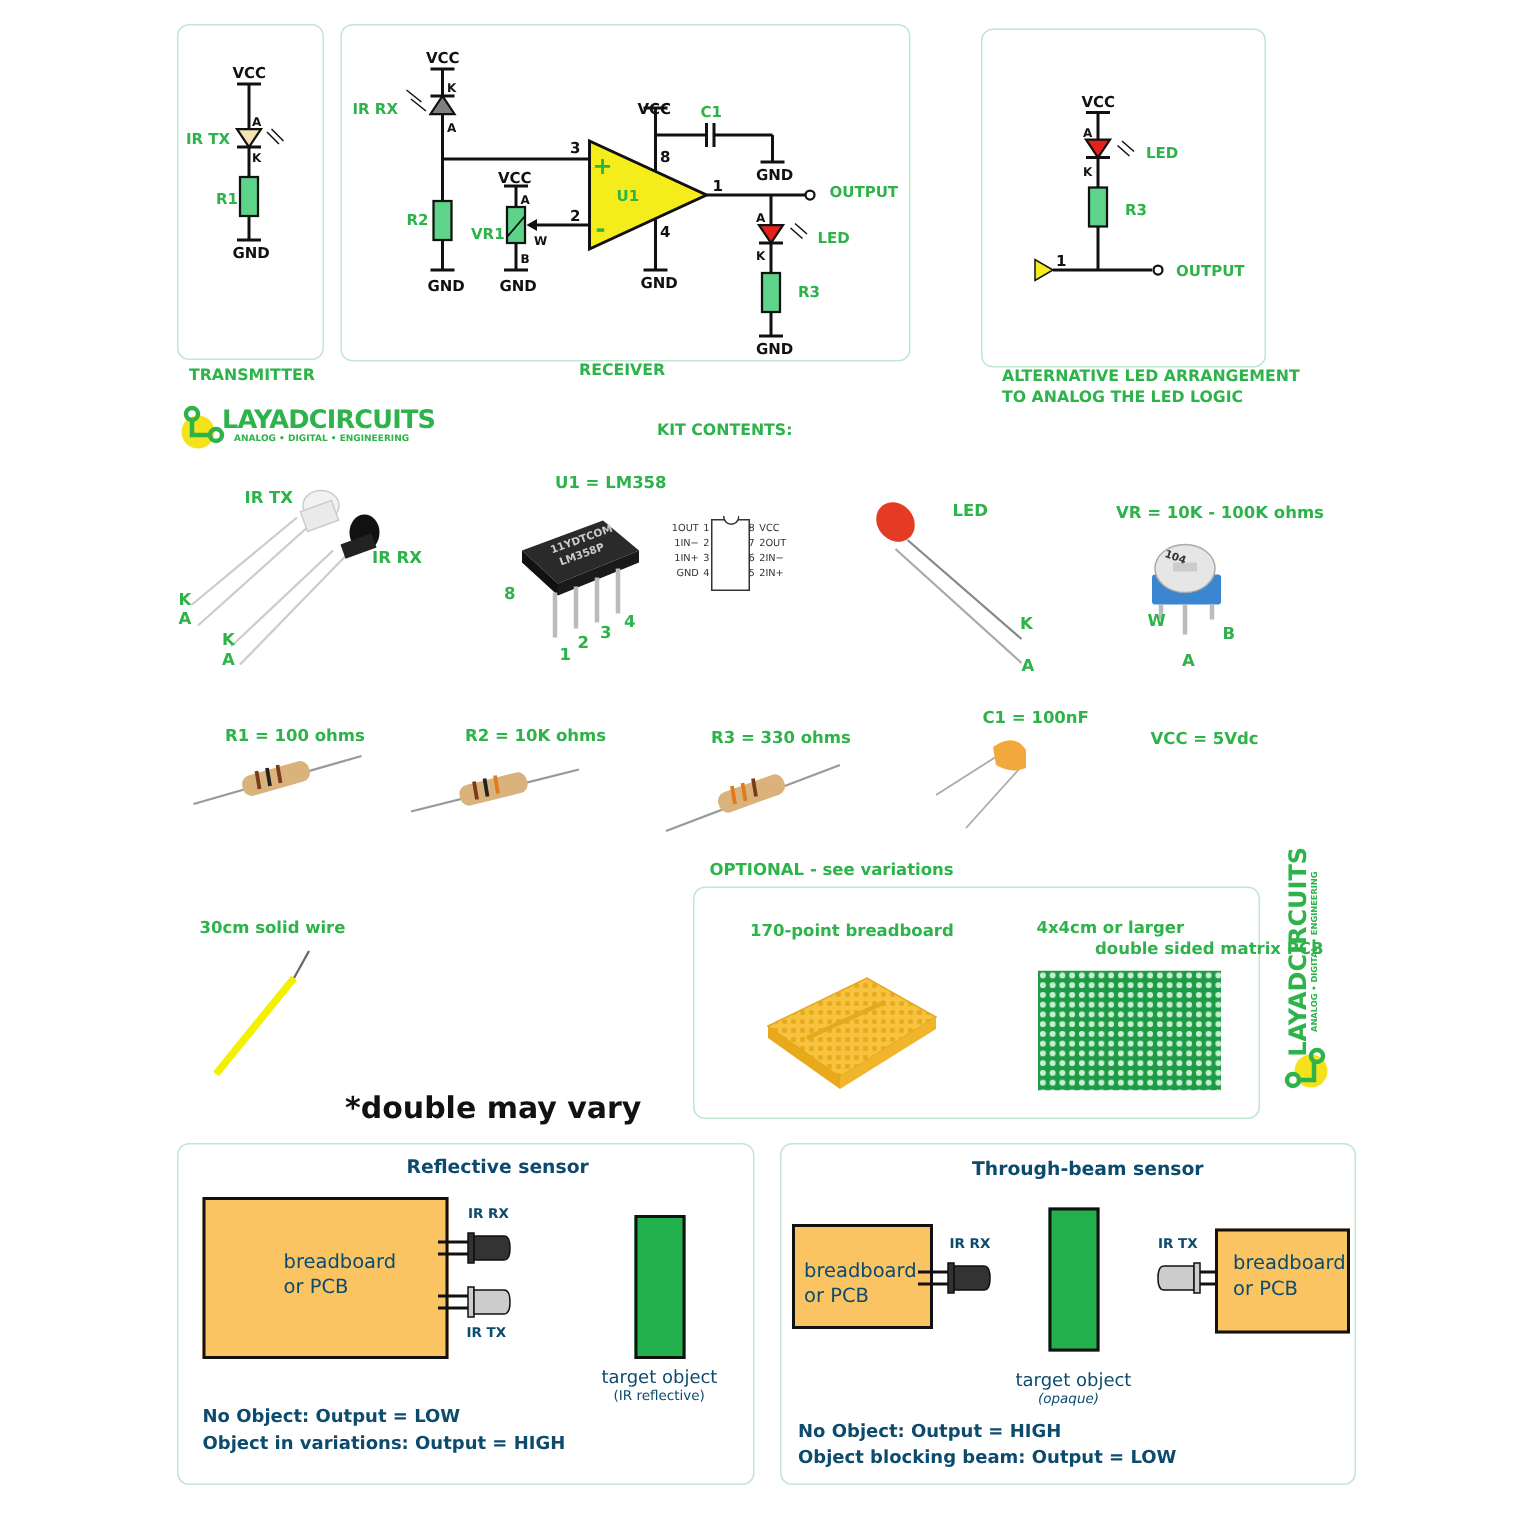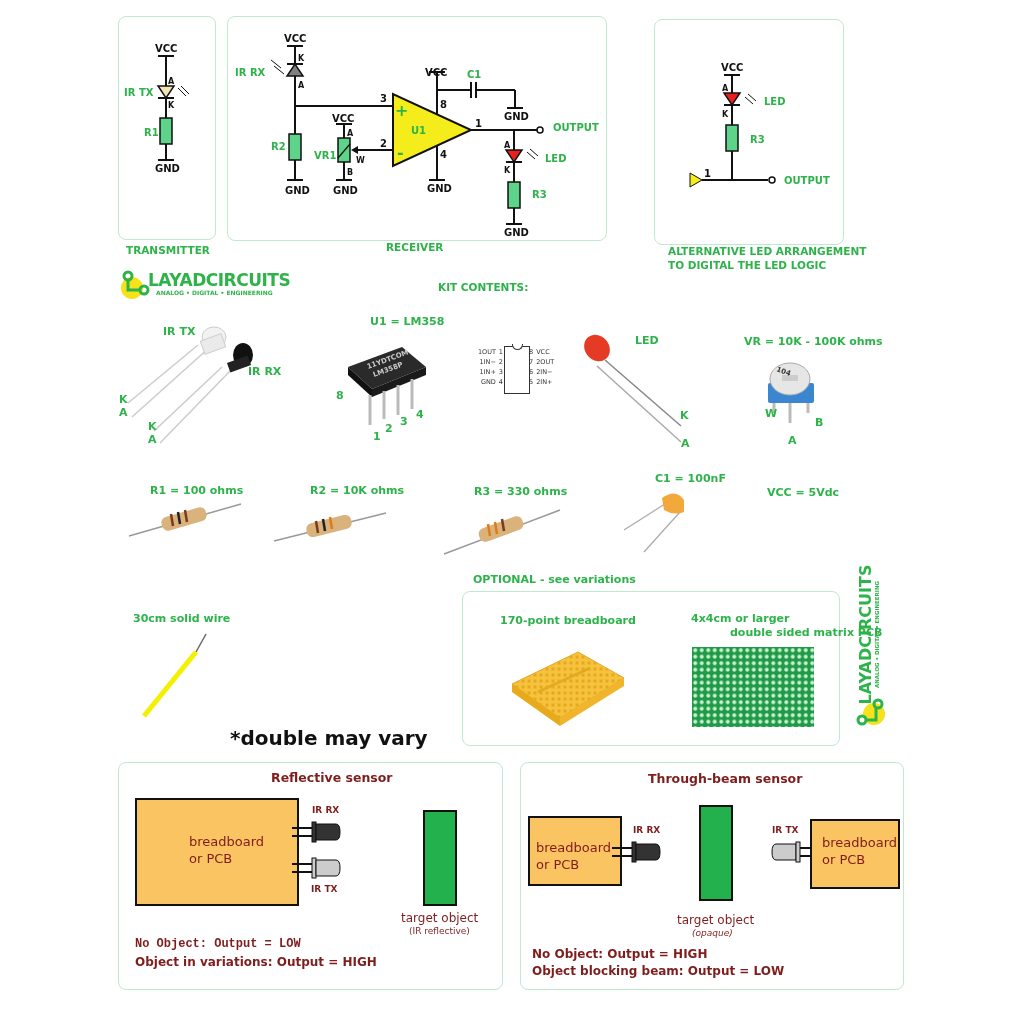--- a/index.html
+++ b/index.html
@@ -2,21 +2,21 @@
 <html><head>
 <meta charset="utf-8">
 <style>
   html,body{margin:0;padding:0;background:#ffffff;}
   body{width:1024px;height:1024px;position:relative;overflow:hidden;font-family:"DejaVu Sans",sans-serif;}
   .abs{position:absolute;}
   .panel{position:absolute;border:1.5px solid #bfe8cf;border-radius:8px;background:#fff;box-sizing:border-box;}
   .lbl{position:absolute;font-family:"DejaVu Sans",sans-serif;white-space:nowrap;}
   .cap{font-size:11px;color:#2db34a;font-weight:bold;}
   .cap2{font-size:10.5px;color:#2db34a;font-weight:bold;}
-  .blk{color:#7f1d1d;font-weight:bold;}
+  .blk{color:#0c4a6e;font-weight:bold;}
   svg text{font-family:"DejaVu Sans",sans-serif;font-weight:bold;}
   .sch text{font-size:10px;}
 </style>
 </head>
 <body>
 
 <div class="panel" style="left:118px;top:16px;width:98px;height:224px;"></div>
 <svg class="abs sch" style="left:118px;top:16px;" width="98" height="224">
   <line x1="40" y1="40" x2="56" y2="40" stroke="#111" stroke-width="2"></line>
   <line x1="48" y1="40" x2="48" y2="64" stroke="#111" stroke-width="2"></line>
@@ -135,21 +135,21 @@
   <circle cx="118" cy="161" r="3" fill="#fff" stroke="#111" stroke-width="1.5"></circle>
   <text x="67" y="52" fill="#111">VCC</text>
   <text x="68" y="72" fill="#111" style="font-size:8px">A</text>
   <text x="68" y="98" fill="#111" style="font-size:8px">K</text>
   <text x="110" y="86" fill="#2db34a">LED</text>
   <text x="96" y="124" fill="#2db34a">R3</text>
   <text x="50" y="158" fill="#111">1</text>
   <text x="130" y="165" fill="#2db34a">OUTPUT</text>
 </svg>
 <div class="lbl cap2" style="left:668px;top:245px;">ALTERNATIVE LED ARRANGEMENT</div>
-<div class="lbl cap2" style="left:668px;top:259px;">TO DIGITAL THE LED LOGIC</div>
+<div class="lbl cap2" style="left:668px;top:259px;">TO ANALOG THE LED LOGIC</div>
 
 <div class="abs" style="left:118px;top:268px;width:170px;height:34px;">
   <svg class="abs" width="34" height="34" style="left:0;top:0;">
     <circle cx="14" cy="20" r="11" fill="#f5e21a"></circle>
     <circle cx="10" cy="8" r="4" fill="none" stroke="#2db34a" stroke-width="3"></circle>
     <path d="M10 12 L10 22 L22 22" fill="none" stroke="#2db34a" stroke-width="3"></path>
     <circle cx="26" cy="22" r="4" fill="none" stroke="#2db34a" stroke-width="3"></circle>
   </svg>
   <div class="lbl" style="left:30px;top:2px;font-size:17px;font-weight:bold;color:#2db34a;letter-spacing:-0.5px;">LAYADCIRCUITS</div>
   <div class="lbl" style="left:38px;top:21px;font-size:6px;font-weight:bold;color:#2db34a;">ANALOG • DIGITAL • ENGINEERING</div>
@@ -185,21 +185,21 @@
   <line x1="72" y1="34" x2="72" y2="64" stroke="#bbb" stroke-width="3"></line>
   <text x="28" y="24" fill="#ccc" style="font-size:7px" transform="rotate(-20 28 24)">11YDTCOM</text>
   <text x="34" y="32" fill="#ccc" style="font-size:7px" transform="rotate(-20 34 32)">LM358P</text>
 </svg>
 <div class="lbl cap" style="left:336px;top:389px;">8</div>
 <div class="lbl cap" style="left:373px;top:430px;">1</div>
 <div class="lbl cap" style="left:385px;top:422px;">2</div>
 <div class="lbl cap" style="left:400px;top:415px;">3</div>
 <div class="lbl cap" style="left:416px;top:408px;">4</div>
 
-<div class="abs" style="left:440px;top:344px;width:90px;height:52px;margin-left:30px;">
+<div class="abs" style="left:440px;top:344px;width:90px;height:52px;">
   <div class="abs" style="left:34px;top:2px;width:26px;height:48px;border:1px solid #333;box-sizing:border-box;background:#fff;"></div>
   <div class="abs" style="left:42px;top:0px;width:9px;height:5px;border:1px solid #333;border-top:none;border-radius:0 0 6px 6px;background:#fff;"></div>
   <div id="pinout-left" class="abs" style="left:0;top:4px;width:36px;">
       <div style="position: absolute; top: 0px; font-size: 6.5px; color: rgb(51, 51, 51); white-space: nowrap; right: 0px; text-align: right;"><span>1OUT</span><span style="margin: 0px 3px;">1</span></div>
       <div style="position: absolute; top: 10px; font-size: 6.5px; color: rgb(51, 51, 51); white-space: nowrap; right: 0px; text-align: right;"><span>1IN−</span><span style="margin: 0px 3px;">2</span></div>
       <div style="position: absolute; top: 20px; font-size: 6.5px; color: rgb(51, 51, 51); white-space: nowrap; right: 0px; text-align: right;"><span>1IN+</span><span style="margin: 0px 3px;">3</span></div>
       <div style="position: absolute; top: 30px; font-size: 6.5px; color: rgb(51, 51, 51); white-space: nowrap; right: 0px; text-align: right;"><span>GND</span><span style="margin: 0px 3px;">4</span></div>
     </div>
   <div id="pinout-right" class="abs" style="left:56px;top:4px;width:34px;">
       <div style="position: absolute; top: 0px; font-size: 6.5px; color: rgb(51, 51, 51); white-space: nowrap; left: 0px;"><span style="margin: 0px 3px;">8</span><span>VCC</span></div>
@@ -327,21 +327,21 @@
   <line x1="0" y1="8" x2="20" y2="8" stroke="#111" stroke-width="2"></line>
   <line x1="0" y1="16" x2="20" y2="16" stroke="#111" stroke-width="2"></line>
   <rect x="20" y="2" width="4" height="20" fill="#ccc" stroke="#111"></rect>
   <path d="M24 4 L44 4 Q48 4 48 12 Q48 20 44 20 L24 20 Z" fill="#ccc" stroke="#111"></path>
 </svg>
 <div class="lbl blk" style="left:312px;top:805px;font-size:9px;">IR RX</div>
 <div class="lbl blk" style="left:311px;top:884px;font-size:9px;">IR TX</div>
 <div class="abs" style="left:423px;top:810px;width:34px;height:96px;background:#22b14c;border:2.5px solid #111;box-sizing:border-box;"></div>
 <div class="lbl blk" style="left:401px;top:911px;font-size:12px;font-weight:normal;">target object</div>
 <div class="lbl blk" style="left:409px;top:926px;font-size:9px;font-weight:normal;">(IR reflective)</div>
-<div class="lbl blk" style="left:135px;top:937px;font-size:12px;font-family:Liberation Mono, monospace;">No Object: Output = LOW</div>
+<div class="lbl blk" style="left:135px;top:937px;font-size:12px;">No Object: Output = LOW</div>
 <div class="lbl blk" style="left:135px;top:955px;font-size:12px;">Object in variations: Output = HIGH</div>
 
 <div class="panel" style="left:520px;top:762px;width:384px;height:228px;"></div>
 <div class="lbl blk" style="left:648px;top:771px;font-size:12.5px;">Through-beam sensor</div>
 <div class="abs" style="left:528px;top:816px;width:94px;height:70px;background:#fac462;border:2px solid #111;box-sizing:border-box;">
   <div class="lbl blk" style="left:6px;top:22px;font-size:13px;font-weight:normal;">breadboard</div>
   <div class="lbl blk" style="left:6px;top:39px;font-size:13px;font-weight:normal;">or PCB</div>
 </div>
 <svg class="abs" width="52" height="24" style="left:612px;top:840px;">
   <line x1="0" y1="8" x2="20" y2="8" stroke="#111" stroke-width="2"></line>

